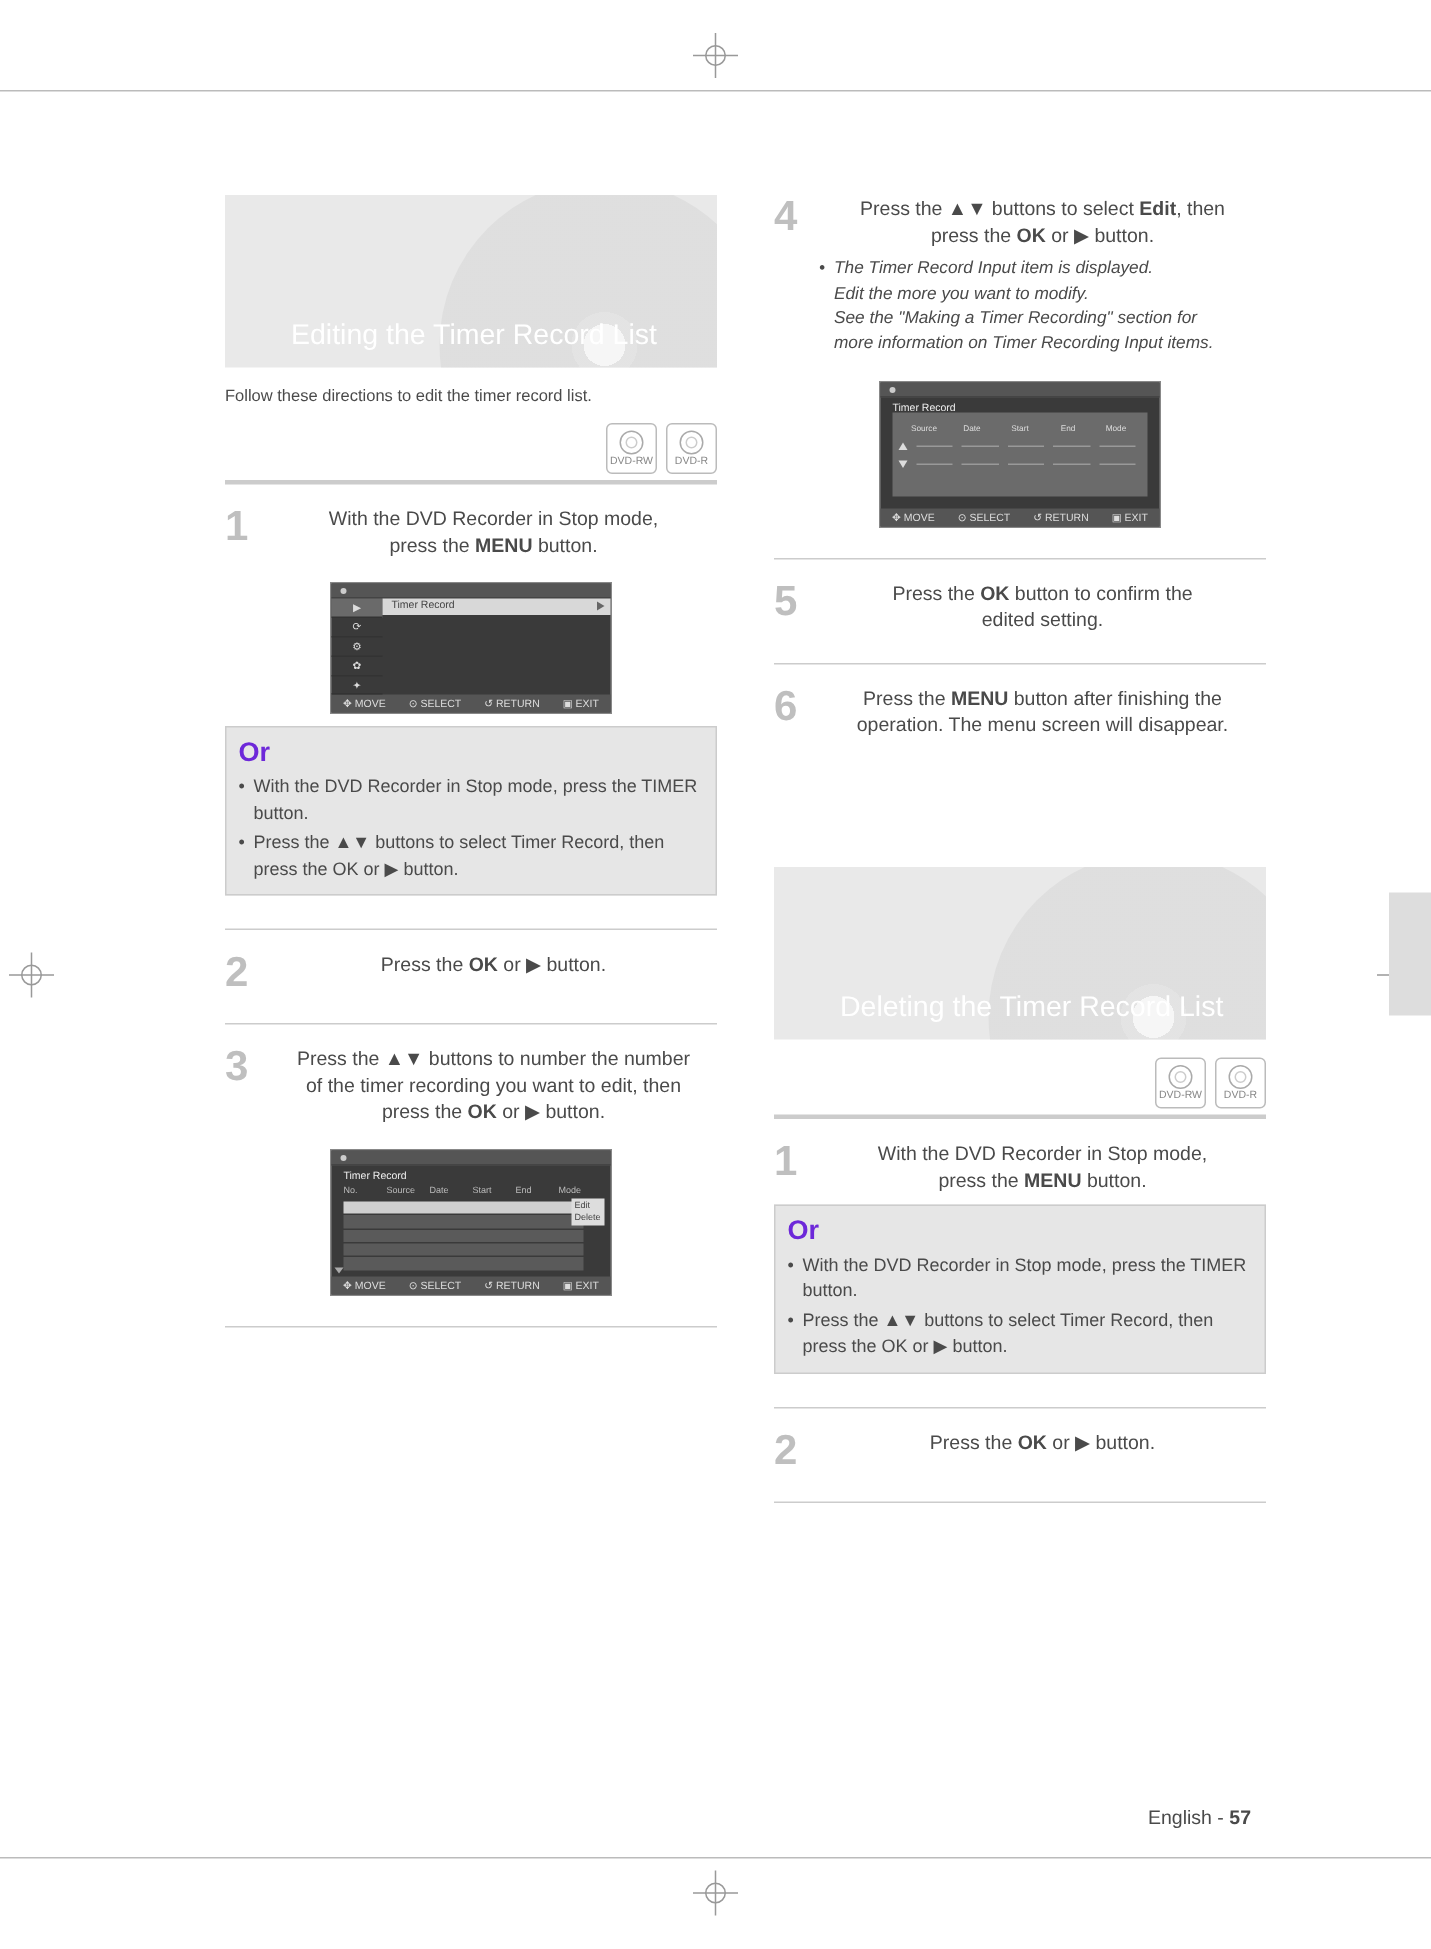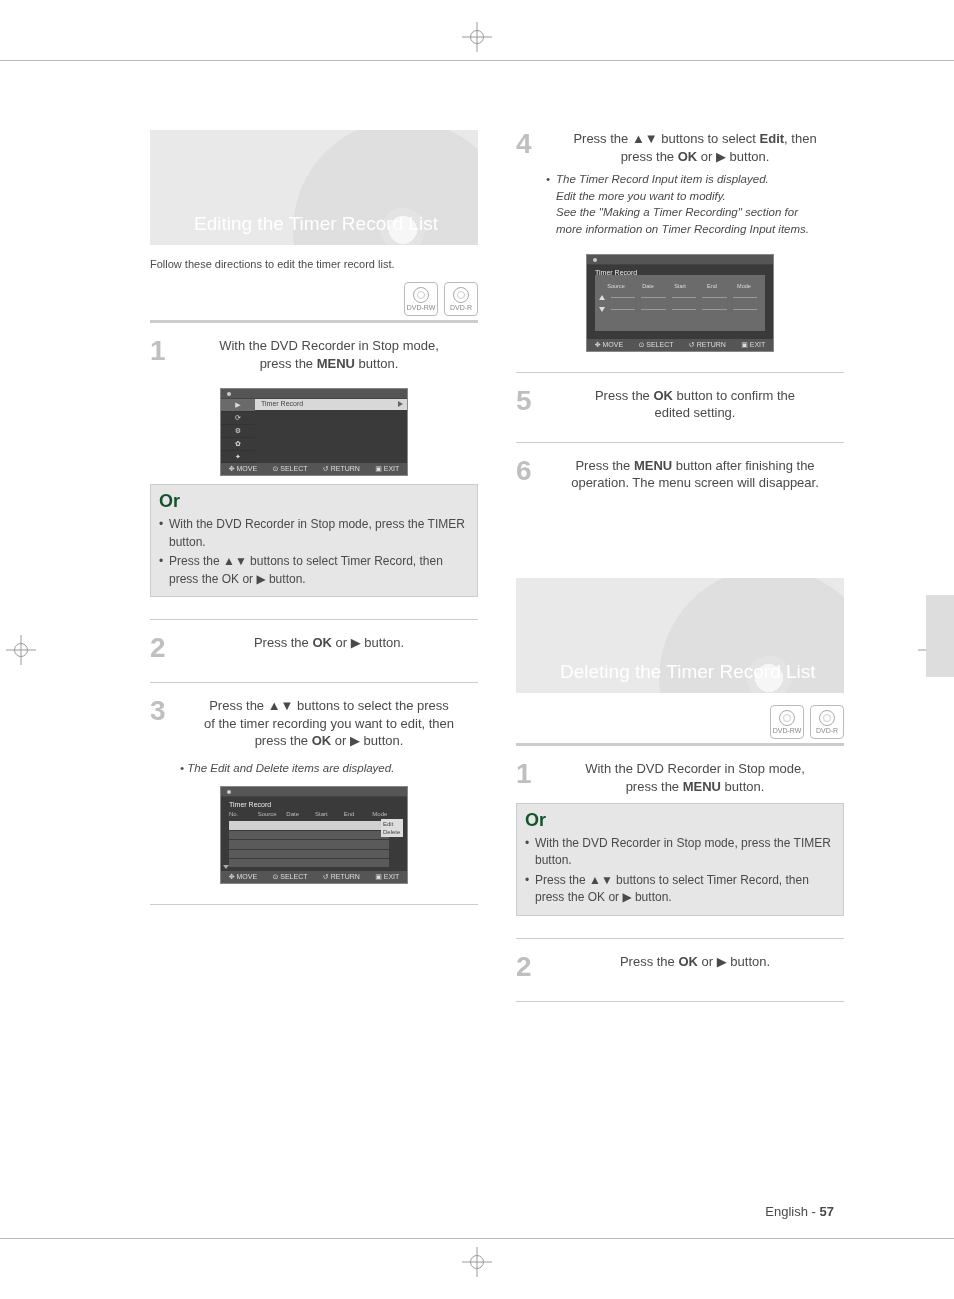--- a/index.html
+++ b/index.html
@@ -71,21 +71,21 @@
   .panel { position:absolute; left:8px; right:8px; top:10px; bottom:8px; background:#6b6b6b; }
   .panel .ph { position:absolute; left:8px; right:8px; top:8px; height:8px; display:flex; gap:6px; }
   .panel .ph span { flex:1; font-size:5.5px; color:#ddd; text-align:center; }
   .panel .row { position:absolute; left:4px; right:8px; height:10px; display:flex; gap:6px; align-items:center; }
   .panel .row .ar { width:0;height:0;border-left:3px solid transparent;border-right:3px solid transparent; }
   .panel .row.up { top:18px; } .panel .row.up .ar{ border-bottom:5px solid #ddd; }
   .panel .row.dn { top:30px; } .panel .row.dn .ar{ border-top:5px solid #ddd; }
   .panel .row span { flex:1; border-bottom:1px solid #999; height:1px; }
 
   .orbox { background:#e6e6e6; border:1px solid #ccc; padding:6px 8px; margin:2px 0 8px 0; }
-  .orbox .or { font-size:18px; color:#14532d; font-weight:bold; margin-bottom:4px; }
+  .orbox .or { font-size:18px; color:#6d28d9; font-weight:bold; margin-bottom:4px; }
   .bullets { font-size:12px; line-height:1.45; }
 
   .right-tab { position:absolute; right:0; top:595px; width:28px; height:82px; background:#ddd; }
 
   .footer { position:absolute; right:120px; bottom:80px; font-size:13px; }
   .footer .pg { font-weight:bold; }
 </style>
 </head>
 <body>
 <div class="page">
@@ -175,26 +175,25 @@
     <div class="step">
       <div class="stepnum">2</div>
       <div class="stepbody"><span>Press the </span><span class="btnword">OK</span><span> or ▶ button.</span></div>
     </div>
 
     <div class="thinrule"></div>
 
     <div class="step">
       <div class="stepnum">3</div>
       <div class="stepbody">
-        <span>Press the ▲▼ buttons to select the press</span><br>
+        <span>Press the ▲▼ buttons to number the number</span><br>
         <span>of the timer recording you want to edit, then</span><br>
         <span>press the </span><span class="btnword">OK</span><span> or ▶ button.</span>
       </div>
     </div>
-    <div class="sub" style="font-size:11.5px; margin-top:4px;">• The Edit and Delete items are displayed.</div>
 
     <div class="thumb">
       <div class="thumb-screen">
         <div class="ts-header">
               <div class="dot"></div>
             </div>
         <div class="ts-body" style="height:74px;">
           <div class="list-title">Timer Record</div>
           <div class="list-heads">
             <span>No.</span>

